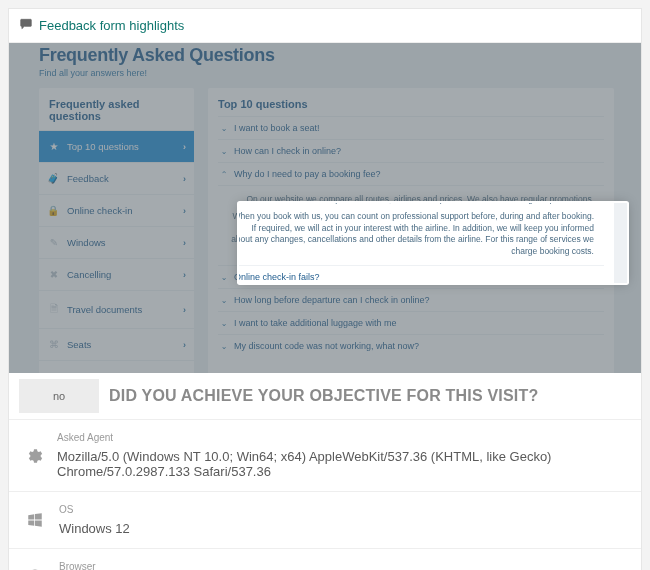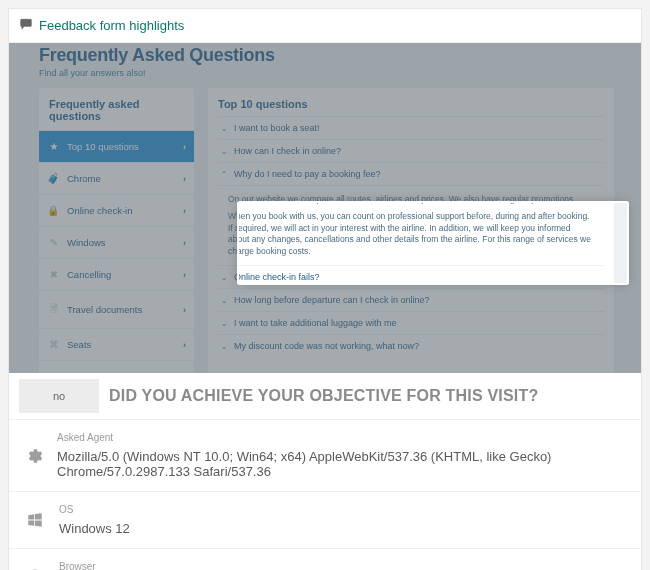--- a/index.html
+++ b/index.html
@@ -22,21 +22,21 @@
   .side-item.active .ico { color: #fff; }
   .side-item.active .chev { color: #fff; }
   .side-item.active::after { content:""; position:absolute; right:-7px; top:50%; transform:translateY(-50%); border:7px solid transparent; border-left-color:#1a8cd8; }
 
   .faq-main { flex: 1; background: #fff; border-radius: 2px; padding: 8px 10px; }
   .main-head { color: #1d5a8c; font-weight: 700; font-size: 11px; padding: 2px 0 6px 0; }
   .q-row { font-size: 9px; color: #1d5a8c; padding: 6px 2px; border-top: 1px solid #eef1f4; display: flex; align-items: center; gap: 6px; }
   .q-row:first-of-type { border-top: none; }
   .q-row .arr { color: #2f77a6; font-size: 8px; display:inline-block; width:8px; text-align:center; }
   .q-row.open .arr { transform: rotate(0deg); }
-  .answer-box { font-size: 8.5px; color: #4a6b83; line-height: 1.35; padding: 8px 10px; border-top: 1px solid #eef1f4; }
+  .answer-box { font-size: 8.5px; color: #4a6b83; line-height: 1.35; padding: 8px 10px; border-top: 1px solid #eef1f4; text-align: right; }
   .answer-box p + p { margin-top: 6px; }
   
   .spot { position: absolute; left: 230px; top: 160px; width: 388px; height: 80px; box-shadow: 0 0 0 2px #fff, 0 0 12px rgba(0,0,0,.25); border-radius: 1px; pointer-events:none; }
   .dim-top { position:absolute; left:0; top:0; right:0; height:160px; background:rgba(90,100,108,.55); }
   .dim-left { position:absolute; left:0; top:160px; width:230px; height:80px; background:rgba(90,100,108,.55); }
   .dim-right { position:absolute; right:0; top:160px; width:12px; height:80px; background:rgba(90,100,108,.55); }
   .dim-bottom { position:absolute; left:0; top:240px; right:0; bottom:0; background:rgba(90,100,108,.55); }
 
   .objective { display: flex; align-items: center; padding: 0 0 0 0; border-bottom: 1px solid #eee; }
   .obj-btn { background: #ececec; text-align: center; font-size: 11px; color: #666; width: 80px; padding: 11px 16px; margin: 6px 10px 6px 10px; }
@@ -59,32 +59,32 @@
       <svg viewBox="0 0 24 24">
           <path fill="#666" d="M4 4h16a1 1 0 0 1 1 1v10a1 1 0 0 1-1 1H9l-4 4v-4H4a1 1 0 0 1-1-1V5a1 1 0 0 1 1-1z" stroke="#666" stroke-width="1.3"></path>
         </svg>
     </span>
     <span>Feedback form highlights</span>
   </div>
 
   <div class="highlight-wrap">
     <div class="faq-page">
       <div class="faq-title">Frequently Asked Questions</div>
-      <div class="faq-sub">Find all your answers also!</div>
+      <div class="faq-sub">Find all your answers here!</div>
       <div class="faq-cols">
         <div class="faq-side">
           <div class="side-head">Frequently asked questions</div>
           <div class="side-item active">
               <span class="ico">★</span>
               <span>Top 10 questions</span>
               <span class="chev">›</span>
             </div>
           <div class="side-item">
               <span class="ico">🧳</span>
-              <span>Chrome</span>
+              <span>Feedback</span>
               <span class="chev">›</span>
             </div>
           <div class="side-item">
               <span class="ico">🔒</span>
               <span>Online check-in</span>
               <span class="chev">›</span>
             </div>
           <div class="side-item">
               <span class="ico">✎</span>
               <span>Windows</span>

